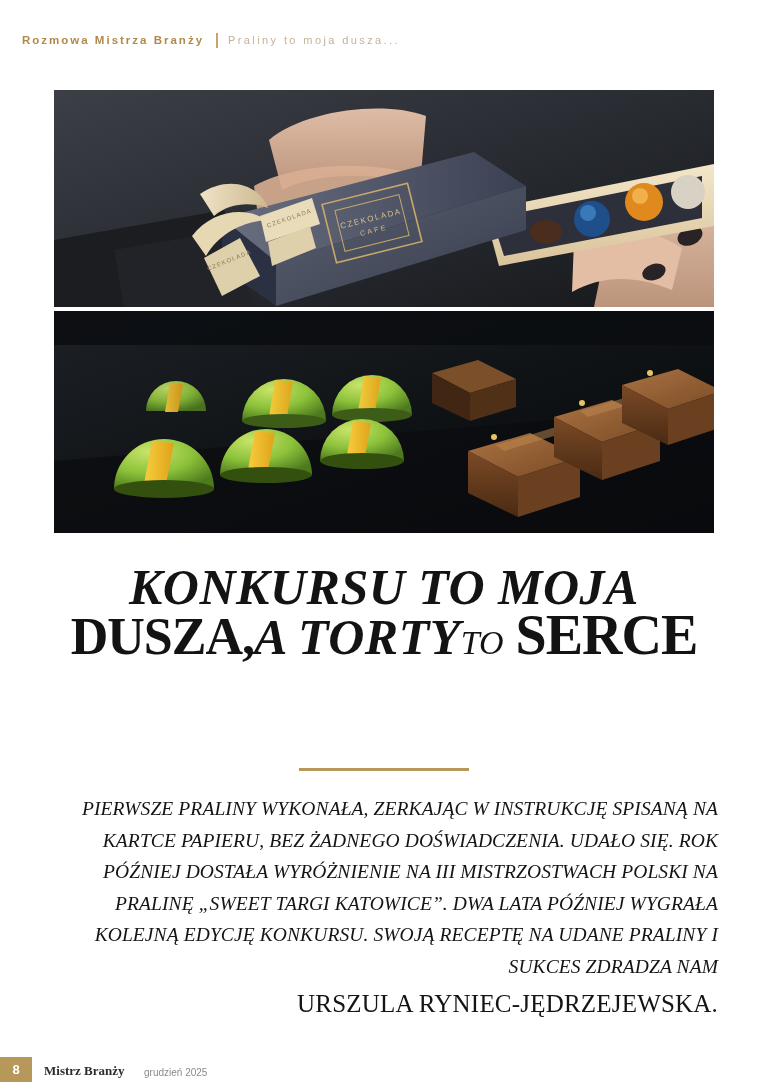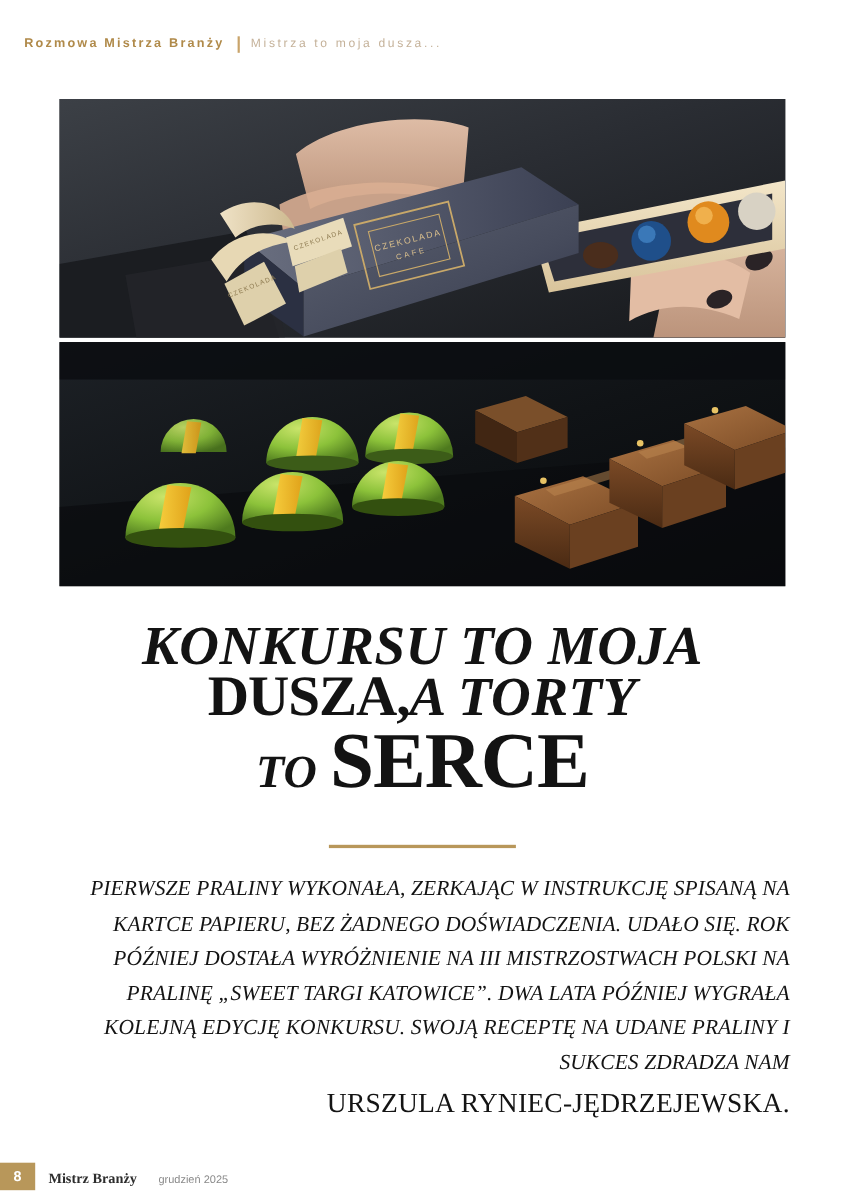--- a/index.html
+++ b/index.html
@@ -101,27 +101,27 @@
     font-weight: 700;
     letter-spacing: 0.5px;
     vertical-align: baseline;
     font-family: Liberation Serif, serif;
   }
   .hl3 {
     margin-top: 4px;
     font-size: 0;
   }
   .hl3 .it {
-    font-size: 42px;
+    font-size: 34px;
     font-style: italic;
-    font-weight: 700;
+    font-weight: 400;
     vertical-align: baseline;
   }
   .hl3 .big {
-    font-size: 72px;
+    font-size: 56px;
     font-weight: 700;
     letter-spacing: -1px;
     vertical-align: baseline;
     margin-left: 12px;
   }
 
   
   .gold-rule {
     position: absolute;
     top: 768px;
@@ -194,21 +194,21 @@
     font-size: 10px;
     color: #8a8a8a;
   }
 </style>
 </head>
 <body>
 
 <div class="runhead">
   <span class="runhead-section">Rozmowa Mistrza Branży</span>
   <span class="runhead-divider"></span>
-  <span class="runhead-title">Mistrza to moja dusza...</span>
+  <span class="runhead-title">Praliny to moja dusza...</span>
 </div>
 
 <div class="photo-top">
   <svg width="660" height="217" viewBox="0 0 660 217">
     <defs>
       <linearGradient id="bgTop" x1="0" y1="0" x2="1" y2="1">
         <stop offset="0%" stop-color="#3c4046"></stop>
         <stop offset="45%" stop-color="#2a2d33"></stop>
         <stop offset="100%" stop-color="#16181b"></stop>
       </linearGradient>

